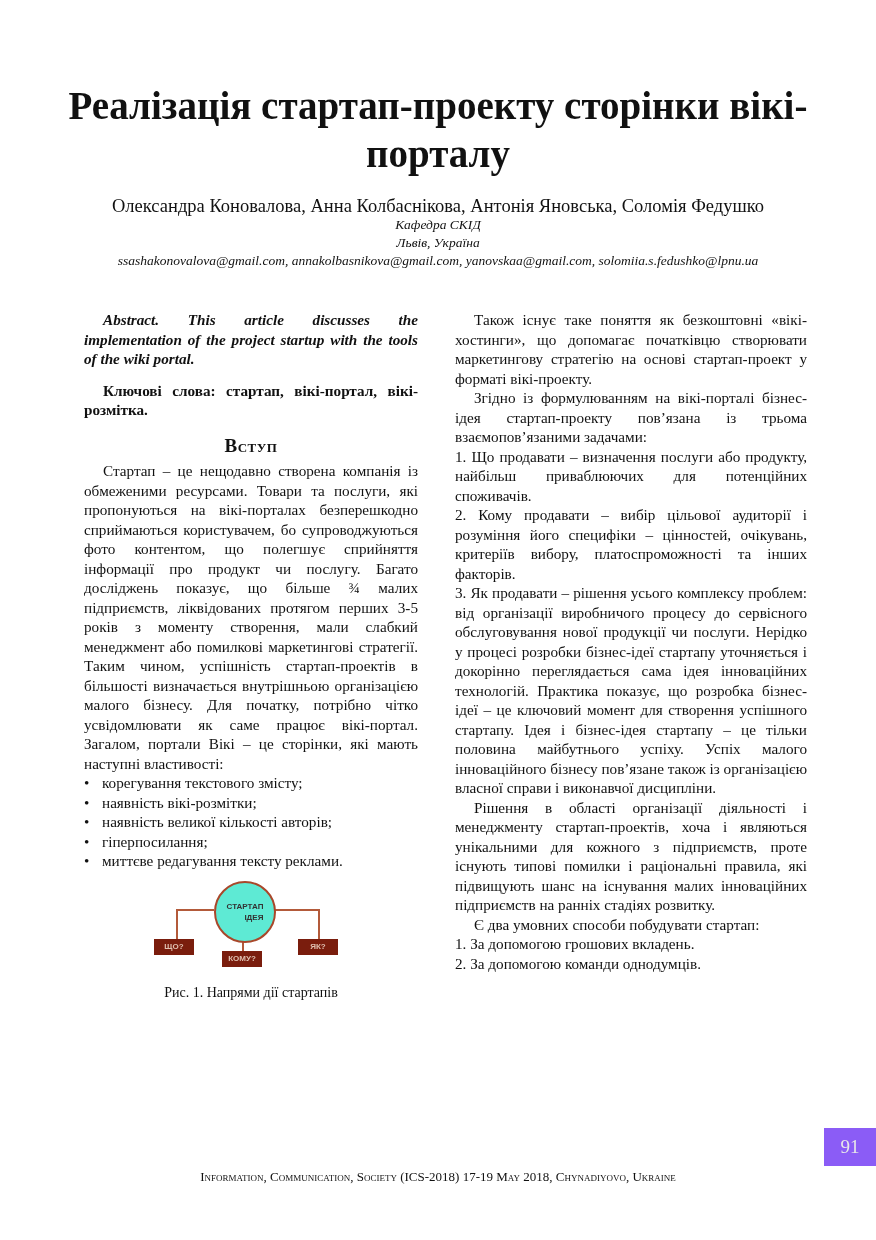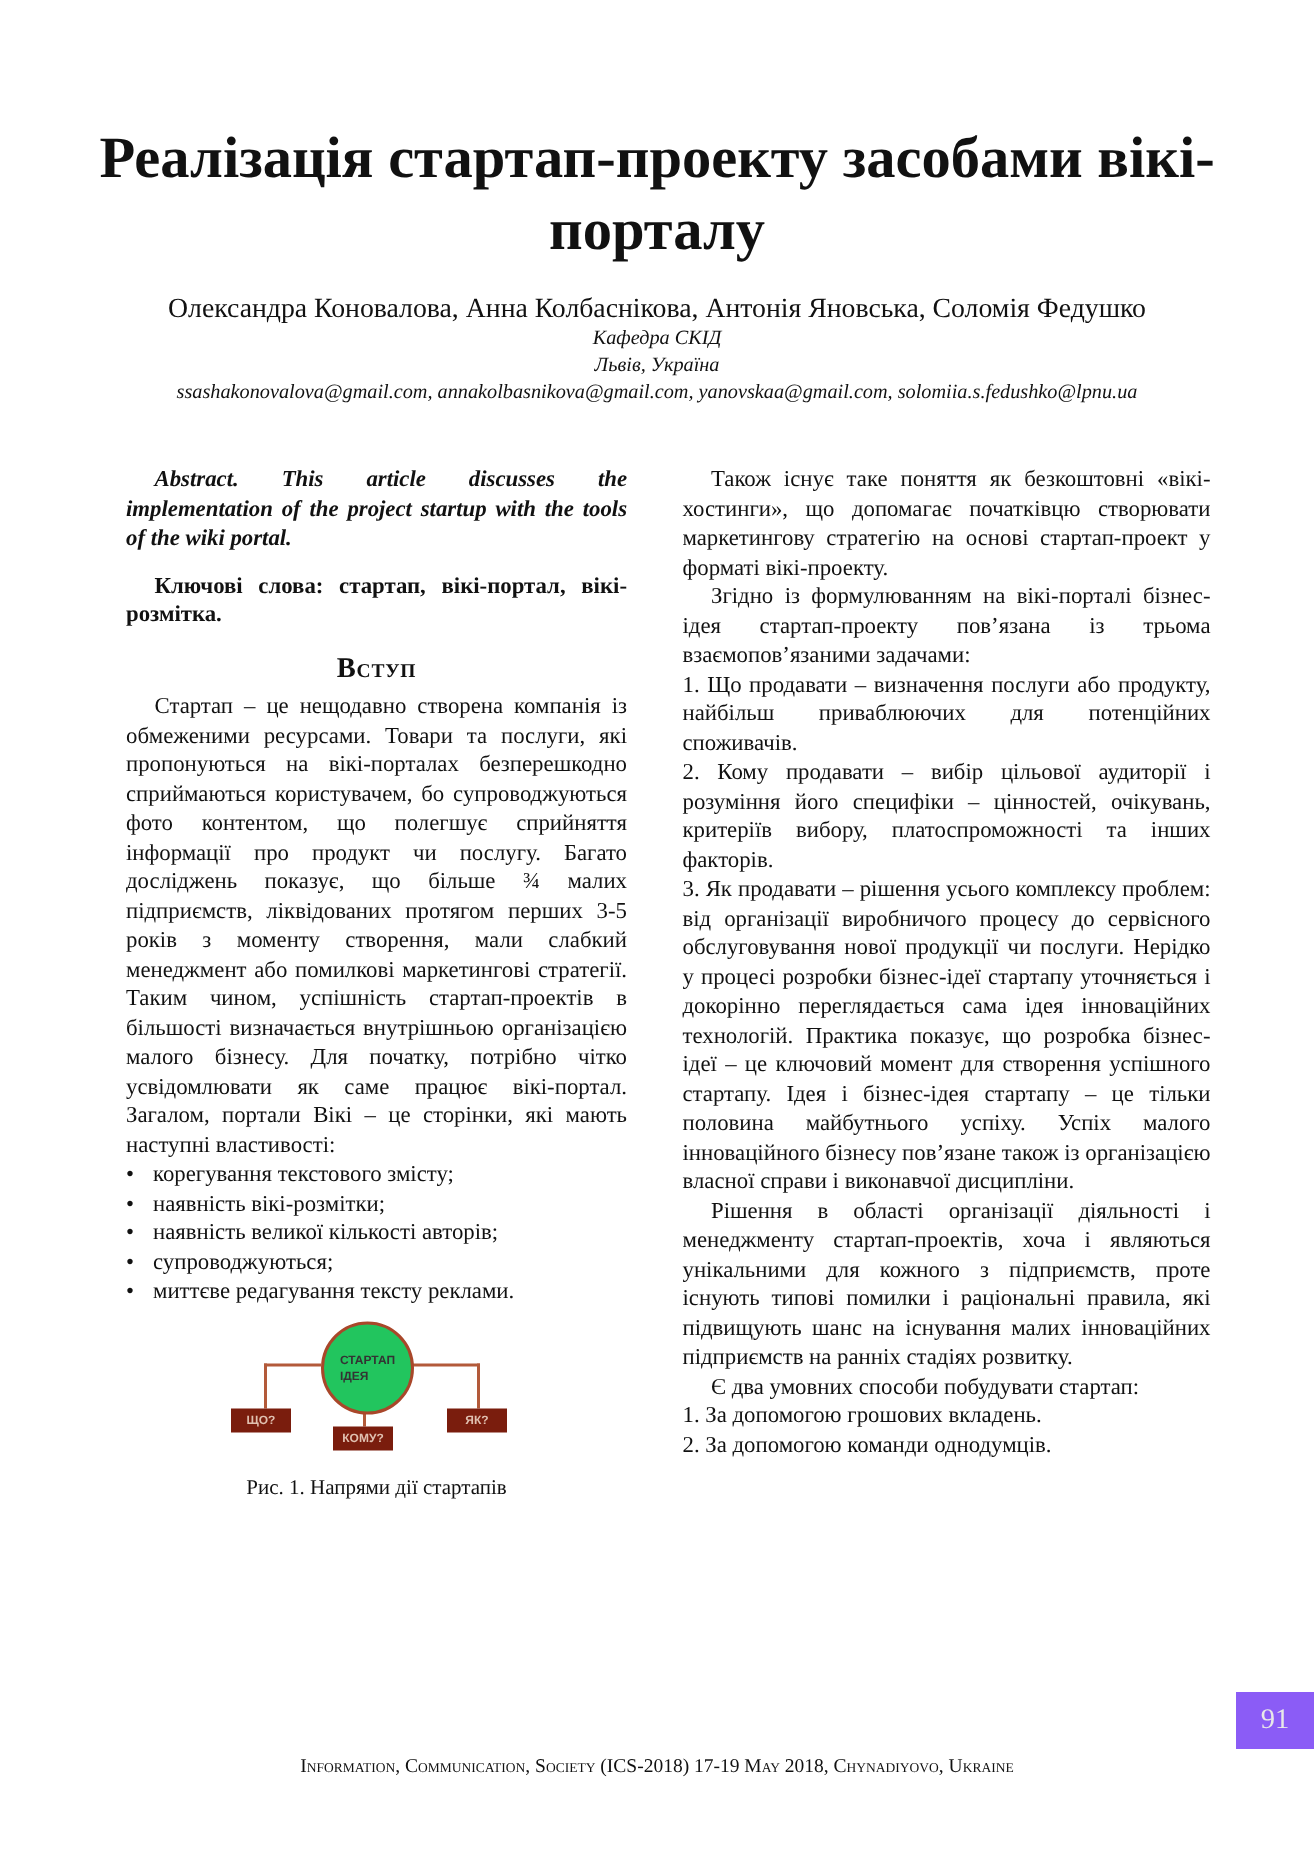--- a/index.html
+++ b/index.html
@@ -23,57 +23,57 @@
                   margin: 16px 0 6px 0 !important; letter-spacing: 0.5px; }
   ul.bul { list-style: none; margin: 0; padding: 0; }
   ul.bul li { position: relative; padding-left: 18px; text-align: left; }
   ul.bul li::before { content: "•"; position: absolute; left: 0; }
   ol.num { list-style: none; margin: 0; padding: 0; }
   ol.num li { text-align: justify; }
   ol.num2 li { text-align: left; }
   .figure { position: relative; width: 334px; height: 100px; margin-top: 6px; }
   .fig-caption { text-align: center; margin-top: 6px; font-size: 14px; }
   .node-circle { position: absolute; left: 130px; top: 4px; width: 58px; height: 58px;
-                 border: 2px solid #a9472a; border-radius: 50%; background: #22c55e;
-                 display: flex; align-items: center; justify-content: center; text-align: left;
+                 border: 2px solid #a9472a; border-radius: 50%; background: #5eead4;
+                 display: flex; align-items: center; justify-content: center; text-align: right;
                  font-family: "Liberation Sans", sans-serif; font-size: 8px; font-weight: bold; line-height: 11px; color: #333; }
   .box { position: absolute; width: 40px; height: 16px; background: #7a1d0d;
          display: flex; align-items: center; justify-content: center;
          font-family: "Liberation Sans", sans-serif; font-size: 8px; font-weight: bold; color: #e0c0b0; }
   .line { position: absolute; background: #b35a3a; }
   .page-num { position: absolute; left: 824px; top: 1128px; width: 52px; height: 38px; background: #8b5cf6;
               color: #e8e8e8; font-size: 19px; display: flex; align-items: center; justify-content: center; }
   .footer-conf { position: absolute; left: 0; top: 1169px; width: 876px; text-align: center;
                  font-size: 13px; font-variant: small-caps; }
   .footer-repo { position: absolute; left: 0; top: 1197px; width: 876px; text-align: center;
                  font-family: Liberation Serif, serif; font-size: 10px; color: #8a8a8a; margin-top: 48px; }
 </style>
 </head>
 <body>
 
-<h1 class="title">Реалізація стартап-проекту засобами вікі-порталу</h1>
+<h1 class="title">Реалізація стартап-проекту сторінки вікі-порталу</h1>
 
 <div class="authors">Олександра Коновалова, Анна Колбаснікова, Антонія Яновська, Соломія Федушко</div>
 
 <div class="affil">
   <div>Кафедра СКІД</div>
   <div>Львів, Україна</div>
   <div>ssashakonovalova@gmail.com, annakolbasnikova@gmail.com, yanovskaa@gmail.com, solomiia.s.fedushko@lpnu.ua</div>
 </div>
 
 <div class="col col-left">
   <p class="abstract indent">Abstract. This article discusses the implementation of the project startup with the tools of the wiki portal.</p>
   <p class="keywords indent">Ключові слова: стартап, вікі-портал, вікі-розмітка.</p>
   <p class="section-head">Вступ</p>
   <p class="indent">Стартап – це нещодавно створена компанія із обмеженими ресурсами. Товари та послуги, які пропонуються на вікі-порталах безперешкодно сприймаються користувачем, бо супроводжуються фото контентом, що полегшує сприйняття інформації про продукт чи послугу. Багато досліджень показує, що більше ¾ малих підприємств, ліквідованих протягом перших 3-5 років з моменту створення, мали слабкий менеджмент або помилкові маркетингові стратегії. Таким чином, успішність стартап-проектів в більшості визначається внутрішньою організацією малого бізнесу. Для початку, потрібно чітко усвідомлювати як саме працює вікі-портал. Загалом, портали Вікі – це сторінки, які мають наступні властивості:</p>
   <ul class="bul">
     <li>корегування текстового змісту;</li>
     <li>наявність вікі-розмітки;</li>
     <li>наявність великої кількості авторів;</li>
-    <li>супроводжуються;</li>
+    <li>гіперпосилання;</li>
     <li>миттєве редагування тексту реклами.</li>
   </ul>
 
   <div class="figure">
 
     <div class="line" style="left:92px; top:32px; width:38px; height:2px;"></div>
     <div class="line" style="left:92px; top:32px; width:2px; height:30px;"></div>
     <div class="line" style="left:190px; top:32px; width:46px; height:2px;"></div>
     <div class="line" style="left:234px; top:32px; width:2px; height:30px;"></div>
     <div class="line" style="left:158px; top:64px; width:2px; height:10px;"></div>

